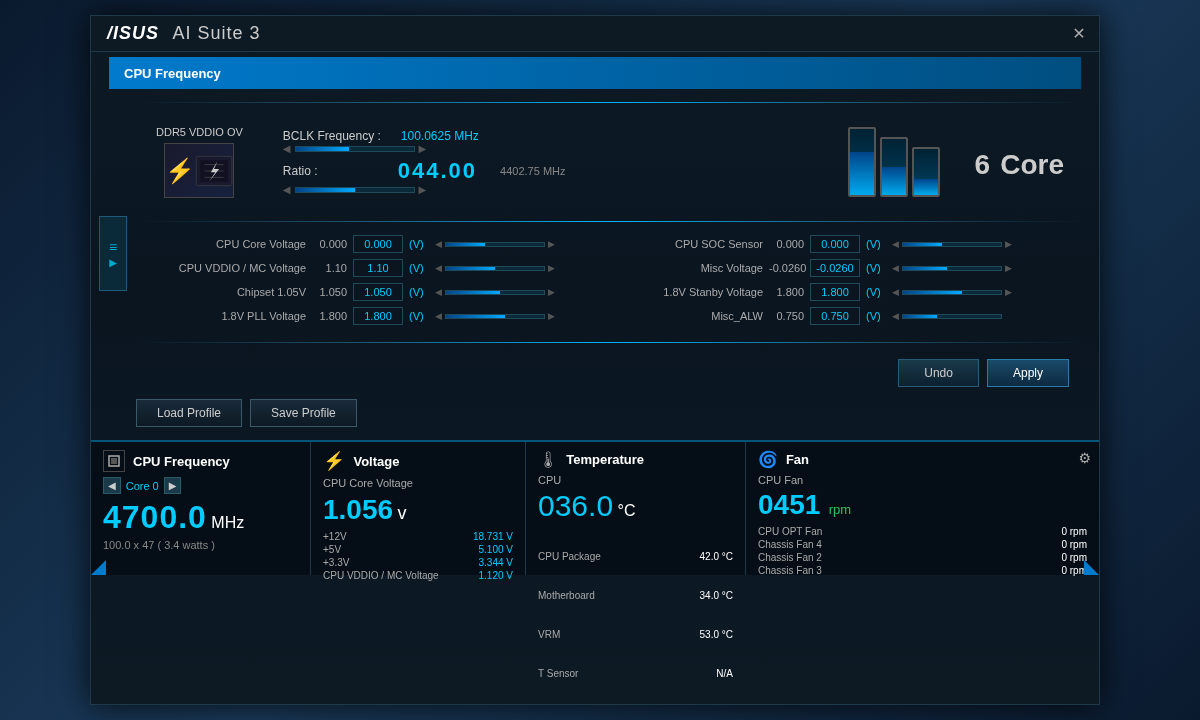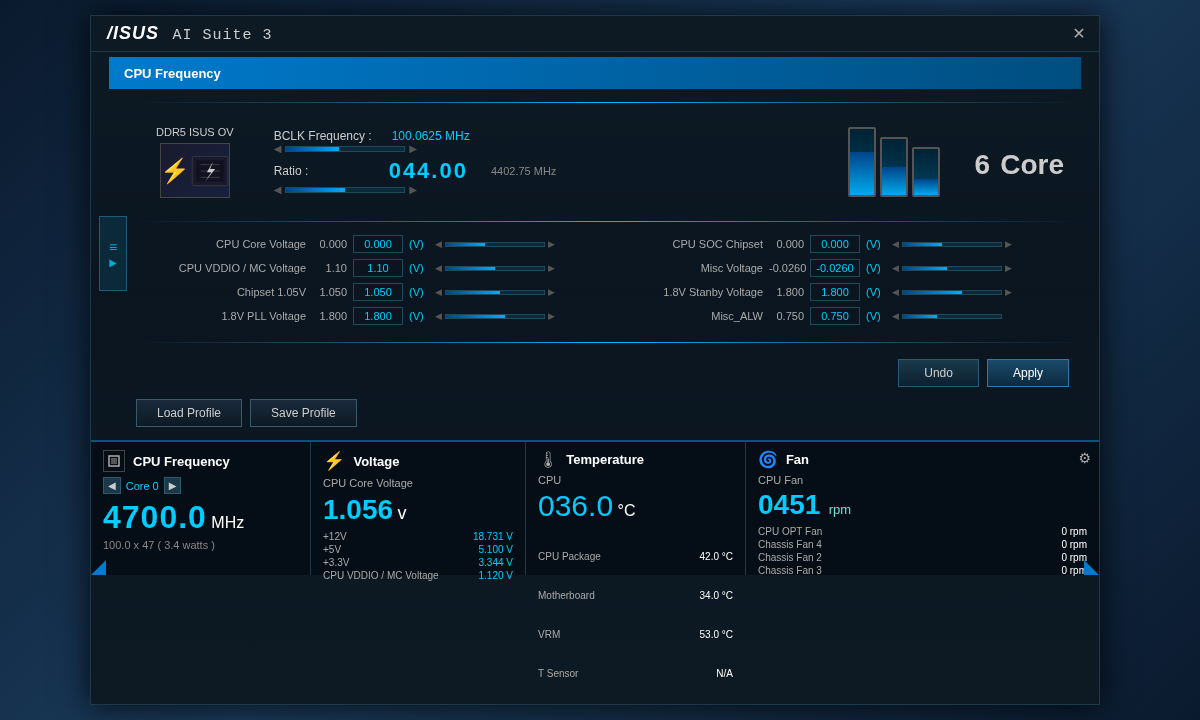--- a/index.html
+++ b/index.html
@@ -466,21 +466,21 @@
 </head>
 <body>
 
 <div style="width:1200px;height:720px;background:linear-gradient(135deg,#0a1a2e,#1a3a5a,#0a1a2e);position:relative;overflow:hidden;">
 
   <div class="window">
 
     <div class="titlebar">
       <span class="title-logo">
         <span style="font-style:italic;font-weight:bold;color:#fff;font-size:18px;">/ISUS</span>
-        <span style="color:#ccc;font-size:15px;font-weight:normal;margin-left:8px;font-family:Liberation Mono, monospace;">AI Suite 3</span>
+        <span style="color:#ccc;font-size:18px;font-weight:normal;margin-left:8px;">AI Suite 3</span>
       </span>
       <div class="close-btn">✕</div>
     </div>
 
     <div style="margin: 4px 8px 0 8px;">
       <div class="header-bar">
         <span class="header-bar-title">CPU Frequency</span>
       </div>
     </div>
 
@@ -489,21 +489,21 @@
       <div style="color:#00aacc;font-size:10px;">▶</div>
     </div>
 
     <div style="padding: 5px 15px 5px 45px; flex:1;">
 
       <div class="divider"></div>
 
       <div class="freq-section">
 
         <div class="ddr5-module">
-          <div class="ddr5-label">DDR5 ISUS OV</div>
+          <div class="ddr5-label">DDR5 VDDIO OV</div>
           <div class="ddr5-icon">
             <svg width="60" height="50" viewBox="0 0 60 50">
               <rect x="2" y="2" width="56" height="46" rx="2" fill="#1a1a2e" stroke="#444" stroke-width="1"></rect>
               <rect x="8" y="8" width="44" height="34" fill="#111122"></rect>
 
               <line x1="15" y1="15" x2="45" y2="15" stroke="#555" stroke-width="1"></line>
               <line x1="15" y1="25" x2="45" y2="25" stroke="#555" stroke-width="1"></line>
               <line x1="15" y1="35" x2="45" y2="35" stroke="#555" stroke-width="1"></line>
 
               <path d="M35 10 L25 27 L32 27 L22 42 L38 22 L30 22 Z" fill="#ccc"></path>
@@ -616,21 +616,21 @@
               <div class="v-slider-track">
                 <div class="v-slider-fill" style="width:60%;"></div>
               </div>
               <span class="v-arr">▶</span>
             </div>
           </div>
         </div>
 
         <div>
           <div class="voltage-row">
-            <span class="v-label">CPU SOC Chipset</span>
+            <span class="v-label">CPU SOC Sensor</span>
             <span class="v-base">0.000</span>
             <input class="v-input" value="0.000" style="">
             <span class="v-unit">(V)</span>
             <div class="v-slider">
               <span class="v-arr">◀</span>
               <div class="v-slider-track">
                 <div class="v-slider-fill" style="width:40%;"></div>
               </div>
               <span class="v-arr">▶</span>
             </div>
@@ -779,21 +779,21 @@
 
       <div class="status-section" style="position:relative;">
         <div class="settings-icon">⚙</div>
         <div class="section-header">
           <span style="font-size:16px;color:#aaa;">🌀</span>
           <span class="section-title">Fan</span>
         </div>
         <div class="fan-label">CPU Fan</div>
         <div>
           <span class="fan-display">0451</span>
-          <span style="color:#5eead4;font-size:13px;margin-left:4px;">rpm</span>
+          <span style="color:#22c55e;font-size:13px;margin-left:4px;">rpm</span>
         </div>
         <div class="fan-list">
           <div class="fan-item">
             <span class="f-label">CPU OPT Fan</span>
             <span class="f-value">0 rpm</span>
           </div>
           <div class="fan-item">
             <span class="f-label">Chassis Fan 4</span>
             <span class="f-value">0 rpm</span>
           </div>

